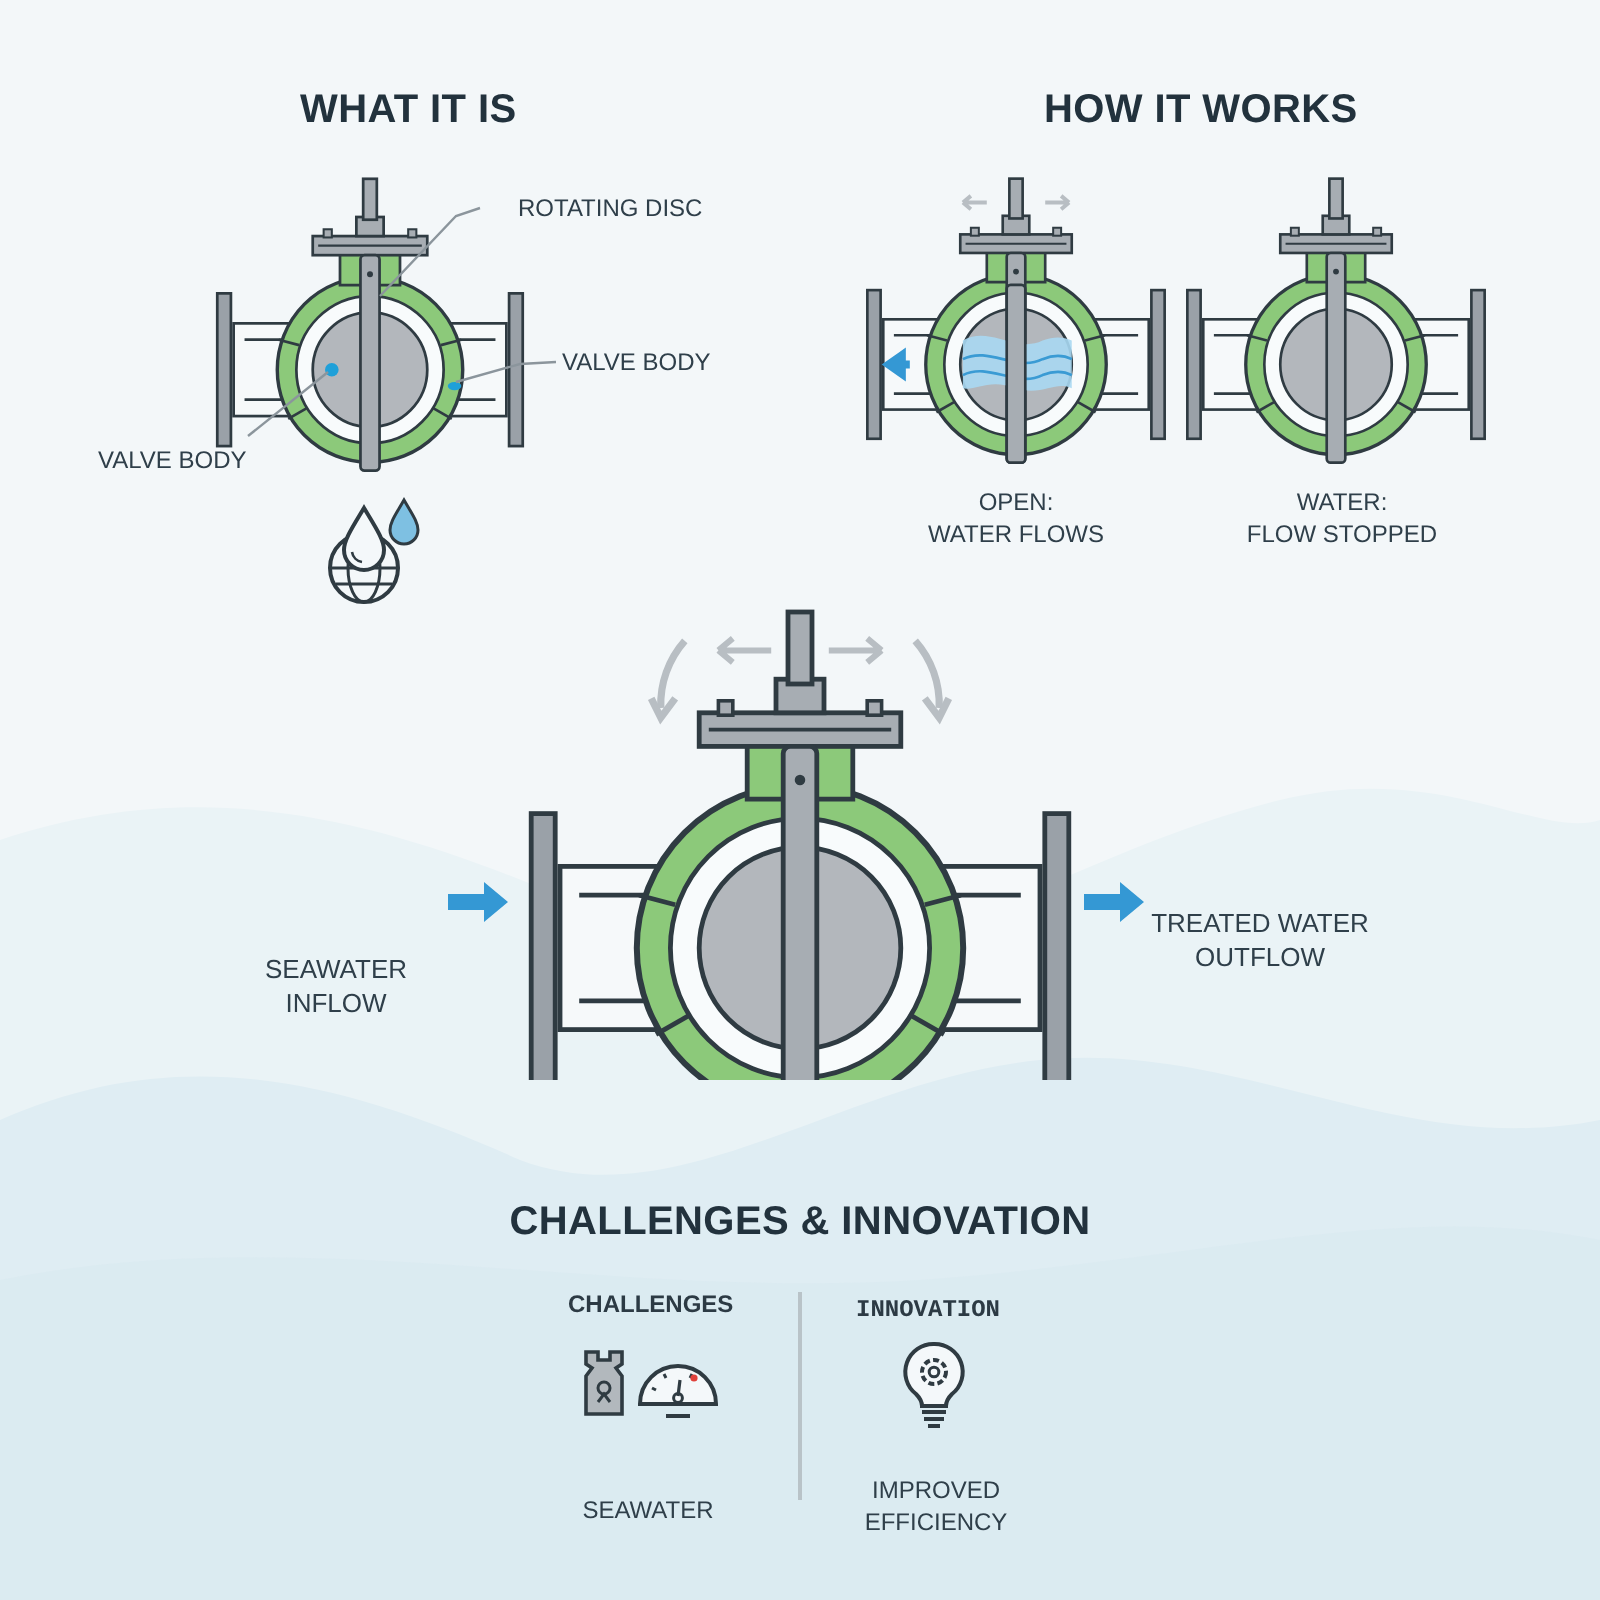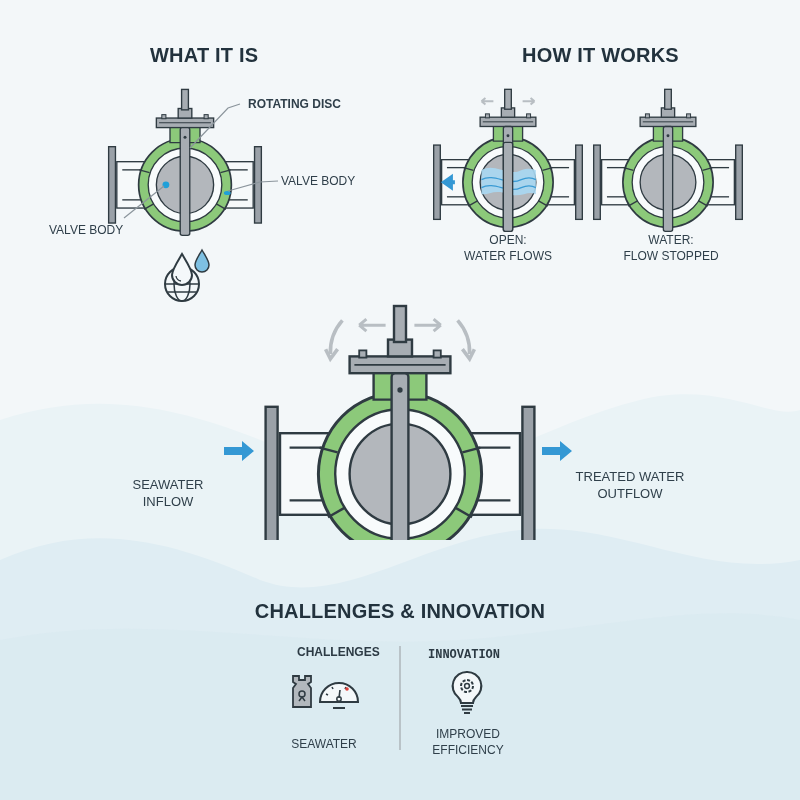--- a/index.html
+++ b/index.html
@@ -1,21 +1,21 @@
 <!DOCTYPE html>
 <html><head>
 <meta charset="utf-8">
 <style>
   html,body{margin:0;padding:0;}
   body{width:800px;height:800px;position:relative;overflow:hidden;
        font-family:"Liberation Sans", sans-serif;color:#2c3e4a;background:#f1f6f8;}
   .bg{position:absolute;left:0;top:0;width:800px;height:800px;}
   .abs{position:absolute;}
   .title{font-weight:bold;font-size:20px;color:#22323d;letter-spacing:0.2px;}
-  .label{font-size:12px;color:#2f3f4a;text-align:center;line-height:16px;}
+  .label{font-size:12px;color:#2f3f4a;text-align:center;line-height:16px;margin-top:11px;}
   .label-l{font-size:12px;color:#2f3f4a;line-height:16px;}
   .big-label{font-size:13px;color:#2f3f4a;text-align:center;line-height:17px;margin-top:42px;}
   .sub-title{font-weight:bold;font-size:12px;color:#2c3a44;}
   svg{display:block;}
 </style>
 </head>
 <body>
 
 <svg class="bg" viewBox="0 0 800 800">
   <rect width="800" height="800" fill="#f3f7f9"></rect>
@@ -71,21 +71,21 @@
   <use href="#valve"></use>
   <circle cx="-28" cy="0" r="5" fill="#1fa0d9"></circle>
   <ellipse cx="62" cy="12" rx="5" ry="3" fill="#1fa0d9"></ellipse>
 </svg>
 
 <svg class="abs" style="left:0;top:0;" width="800" height="800">
   <polyline points="190,148 228,108 240,104" fill="none" stroke="#8b959c" stroke-width="1.2"></polyline>
   <polyline points="228,191 260,182 278,181" fill="none" stroke="#8b959c" stroke-width="1.2"></polyline>
   <polyline points="164,186 124,218" fill="none" stroke="#8b959c" stroke-width="1.2"></polyline>
 </svg>
-<div class="abs label-l" style="left:248px;top:96px;font-weight:bold;">ROTATING DISC</div>
+<div class="abs label-l" style="left:259px;top:96px;">ROTATING DISC</div>
 <div class="abs label-l" style="left:281px;top:173px;">VALVE BODY</div>
 <div class="abs label-l" style="left:49px;top:222px;">VALVE BODY</div>
 
 <svg class="abs" style="left:158px;top:248px;" width="60" height="58" viewBox="0 0 60 58">
   <circle cx="24" cy="36" r="17" fill="none" stroke="#2f3b42" stroke-width="2"></circle>
   <ellipse cx="24" cy="36" rx="8" ry="17" fill="none" stroke="#2f3b42" stroke-width="1.5"></ellipse>
   <line x1="7" y1="36" x2="41" y2="36" stroke="#2f3b42" stroke-width="1.5"></line>
   <line x1="10" y1="44" x2="38" y2="44" stroke="#2f3b42" stroke-width="1.5"></line>
   <path d="M24 6 C18 16 14 22 14 27 A10 10 0 0 0 34 27 C34 22 30 16 24 6 Z" fill="#f4f8fa" stroke="#2f3b42" stroke-width="2"></path>
   <path d="M18 28 A6 6 0 0 0 23 33" fill="none" stroke="#2f3b42" stroke-width="1.3"></path>
@@ -130,28 +130,28 @@
 <div class="abs big-label" style="left:118px;top:434px;width:100px;">
   <div>SEAWATER</div>
   <div>INFLOW</div>
 </div>
 <svg class="abs" style="left:224px;top:440px;" width="32" height="22">
   <path d="M0 7 L18 7 L18 1 L30 11 L18 21 L18 15 L0 15 Z" fill="#3498d4"></path>
 </svg>
 <svg class="abs" style="left:542px;top:440px;" width="32" height="22">
   <path d="M0 7 L18 7 L18 1 L30 11 L18 21 L18 15 L0 15 Z" fill="#3498d4"></path>
 </svg>
-<div class="abs big-label" style="left:570px;top:426px;width:120px;">
+<div class="abs big-label" style="left:570px;top:411px;width:120px;">
   <div>TREATED WATER</div>
   <div>OUTFLOW</div>
 </div>
 
 <div class="abs title" style="left:0;width:800px;text-align:center;top:600px;">CHALLENGES &amp; INNOVATION</div>
 
-<div class="abs sub-title" style="left:297px;top:645px;">CHALLENGES</div>
+<div class="abs sub-title" style="left:284px;top:645px;">CHALLENGES</div>
 <div class="abs" style="left:399px;top:646px;width:2px;height:104px;background:#b9c3c8;"></div>
 <div class="abs sub-title" style="left:428px;top:648px;font-family:Liberation Mono, monospace;">INNOVATION</div>
 
 <svg class="abs" style="left:290px;top:674px;" width="24" height="36" viewBox="0 0 24 36">
   <path d="M3 2 L9 2 L9 6 L15 6 L15 2 L21 2 L21 8 L18 10 L21 14 L21 33 L3 33 L3 14 L6 10 L3 8 Z" fill="#b2b8bd" stroke="#2f3b42" stroke-width="1.8"></path>
   <circle cx="12" cy="20" r="3" fill="none" stroke="#2f3b42" stroke-width="1.5"></circle>
   <path d="M9 27 L12 23 L15 27" fill="none" stroke="#2f3b42" stroke-width="1.5"></path>
 </svg>
 
 <svg class="abs" style="left:318px;top:678px;" width="42" height="32" viewBox="0 0 42 32">

